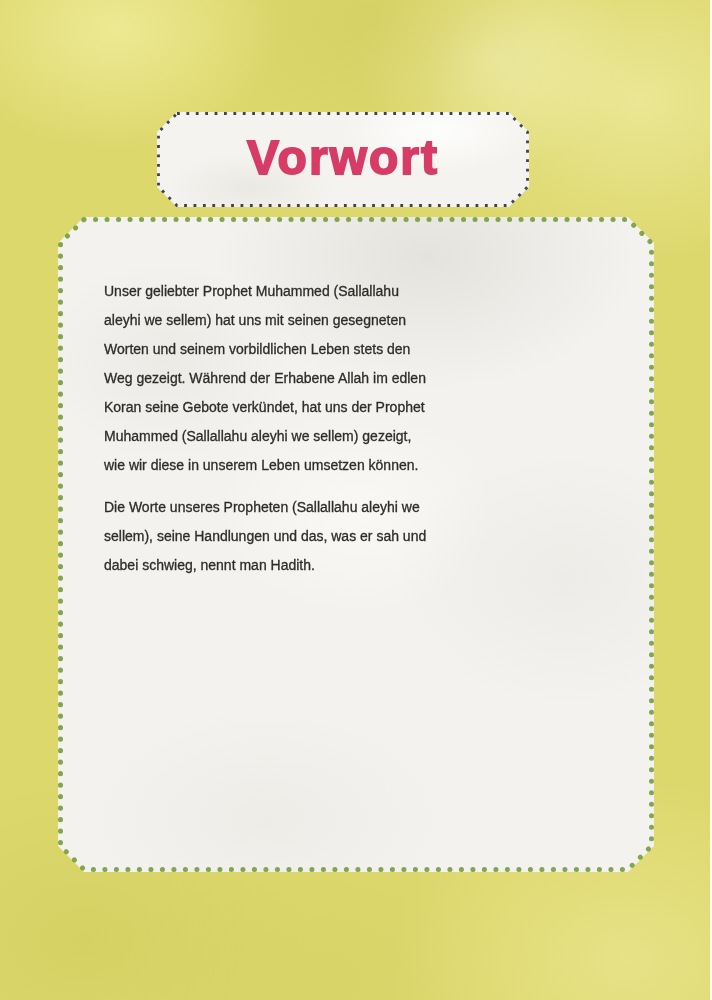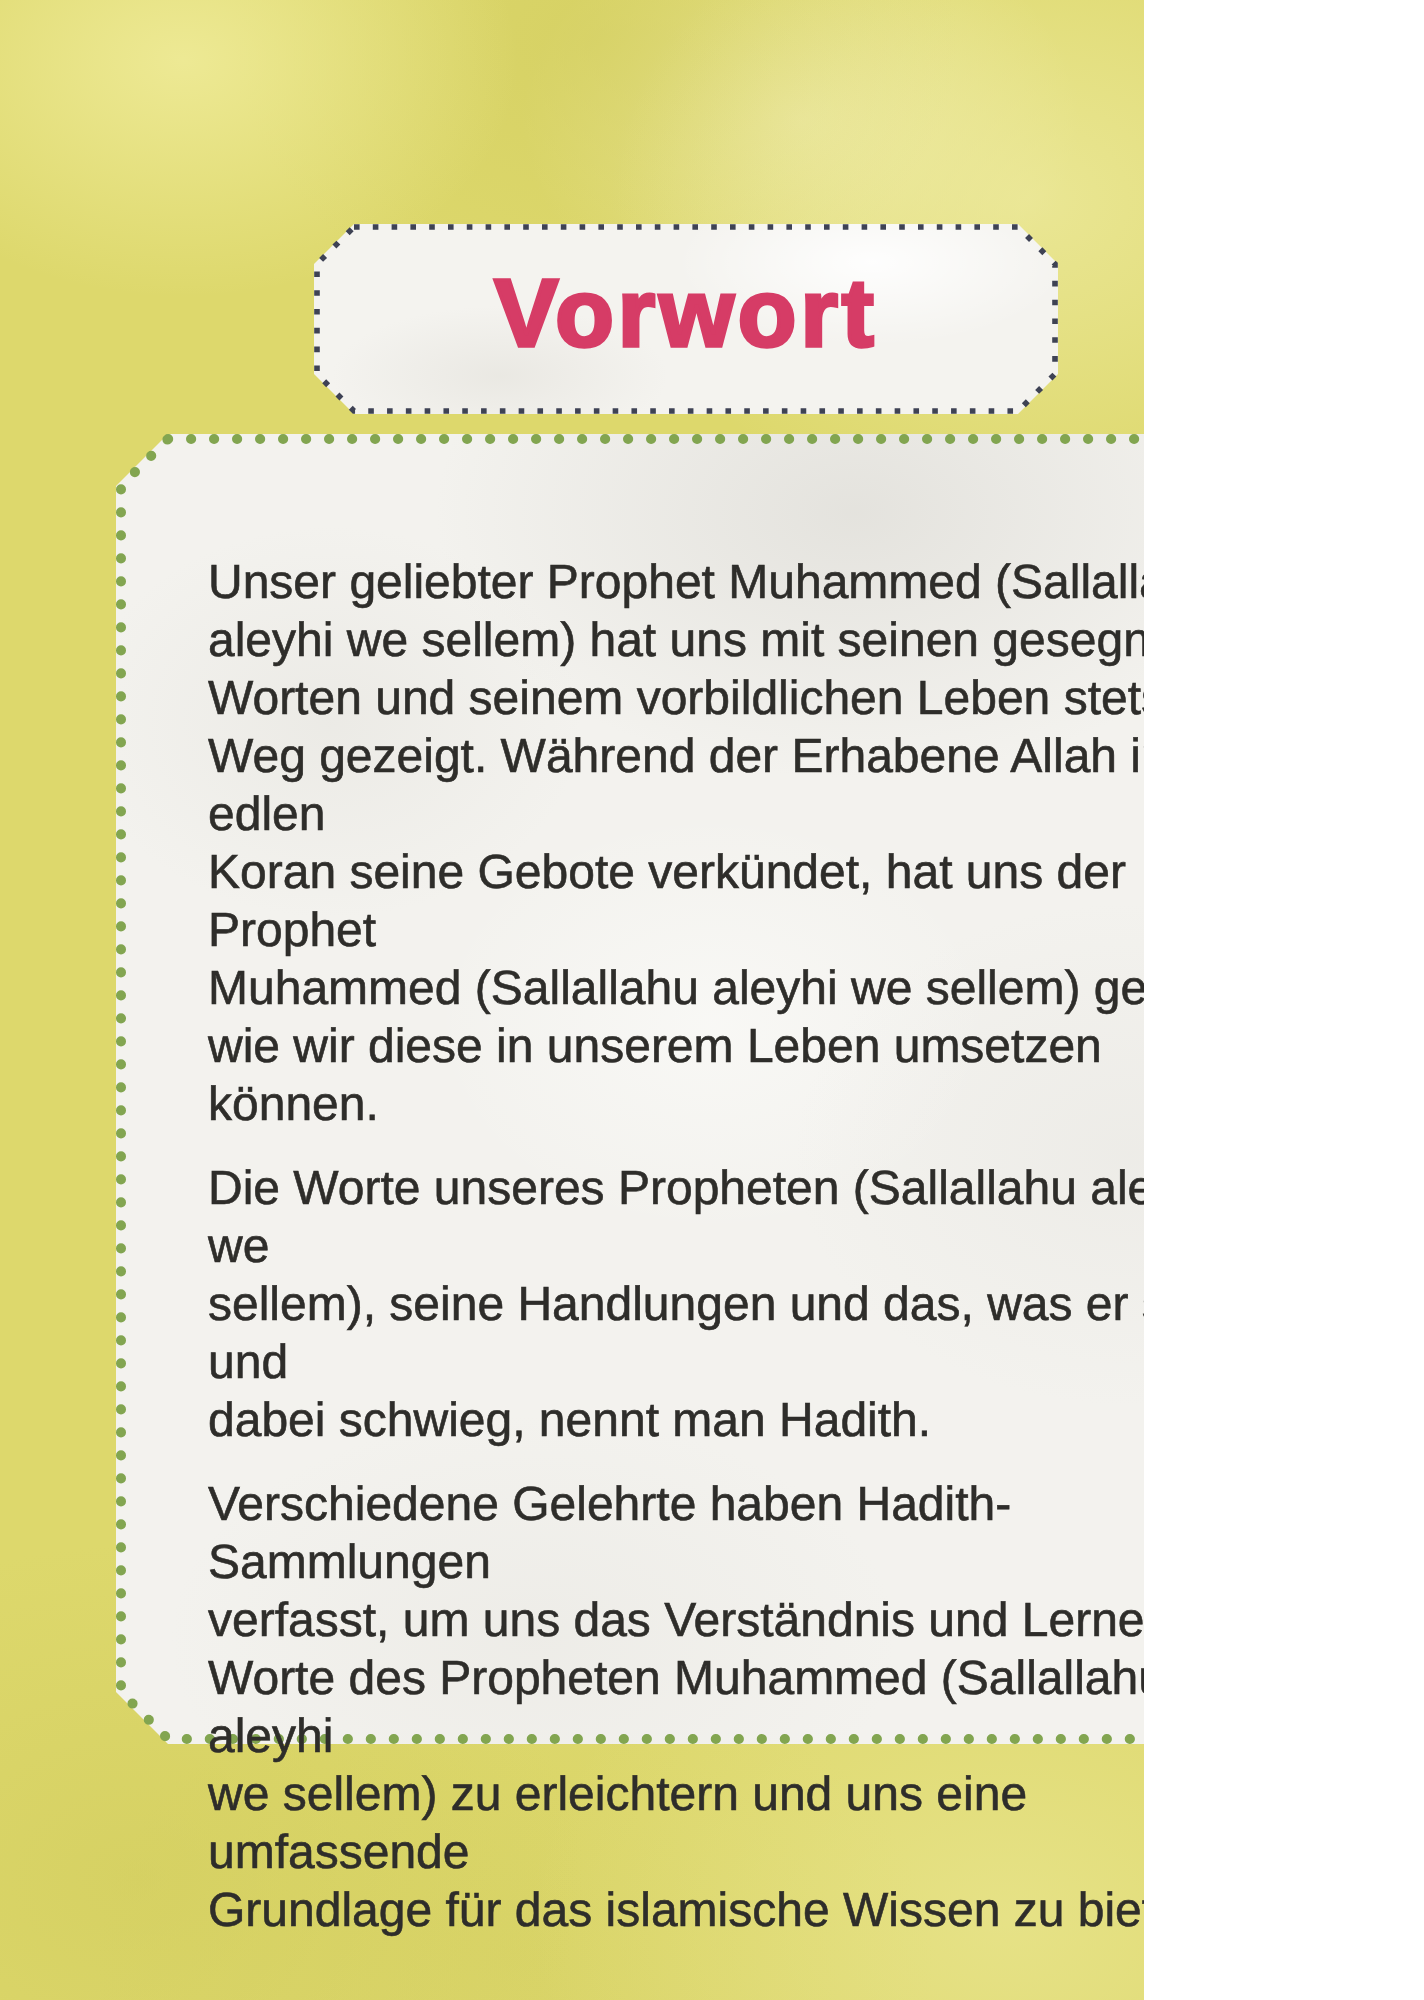--- a/index.html
+++ b/index.html
@@ -1,17 +1,17 @@
 <!DOCTYPE html>
 <html><head>
 <meta charset="utf-8">
 <style>
   html,body{margin:0;padding:0;}
   .page{
-    position:relative; width:572px; height:1000px; overflow:hidden;
+    position:relative; width:710px; height:1000px; overflow:hidden;
     background-color:#ddd86c;
     background-image:
       radial-gradient(ellipse 240px 170px at 16% 3%, rgba(240,236,155,.85), rgba(240,236,155,0) 70%),
       radial-gradient(ellipse 300px 230px at 90% 10%, rgba(241,238,170,.65), rgba(241,238,170,0) 70%),
       radial-gradient(ellipse 260px 200px at 52% 2%, rgba(209,204,94,.55), rgba(209,204,94,0) 70%),
       radial-gradient(ellipse 200px 150px at 70% 6%, rgba(247,244,200,.55), rgba(247,244,200,0) 70%),
       radial-gradient(ellipse 320px 240px at 12% 94%, rgba(207,202,90,.5), rgba(207,202,90,0) 70%),
       radial-gradient(ellipse 340px 260px at 88% 96%, rgba(236,232,152,.6), rgba(236,232,152,0) 70%),
       radial-gradient(ellipse 300px 220px at 45% 98%, rgba(212,207,98,.5), rgba(212,207,98,0) 70%);
     font-family:"Liberation Sans", sans-serif;
@@ -43,21 +43,21 @@
     background-image:
       radial-gradient(ellipse 300px 190px at 62% 6%, rgba(204,202,195,.38), rgba(204,202,195,0) 70%),
       radial-gradient(ellipse 180px 140px at 18% 22%, rgba(214,212,205,.25), rgba(214,212,205,0) 70%),
       radial-gradient(ellipse 240px 180px at 85% 55%, rgba(216,214,208,.22), rgba(216,214,208,0) 70%),
       radial-gradient(ellipse 260px 160px at 35% 92%, rgba(221,219,212,.25), rgba(221,219,212,0) 70%),
       radial-gradient(ellipse 200px 150px at 50% 45%, rgba(252,252,250,.6), rgba(252,252,250,0) 70%);
   }
   .content-box svg{ position:absolute; inset:0; display:block; }
   .content-text{
     position:absolute; left:46px; right:23px; top:60px;
-    color:#2e2d2a; font-size:24px; line-height:29px;
+    color:#2e2d2a; font-size:14px; line-height:29px;
   }
   .content-text p{
     margin:0 0 13px 0; white-space:pre-line;
     -webkit-text-stroke:0.3px #2e2d2a;
   }
 </style>
 </head>
 <body>
 
 <div class="page">
@@ -79,21 +79,16 @@
       <p>Unser geliebter Prophet Muhammed (Sallallahu
 aleyhi we sellem) hat uns mit seinen gesegneten
 Worten und seinem vorbildlichen Leben stets den
 Weg gezeigt. Während der Erhabene Allah im edlen
 Koran seine Gebote verkündet, hat uns der Prophet
 Muhammed (Sallallahu aleyhi we sellem) gezeigt,
 wie wir diese in unserem Leben umsetzen können.</p>
       <p>Die Worte unseres Propheten (Sallallahu aleyhi we
 sellem), seine Handlungen und das, was er sah und
 dabei schwieg, nennt man Hadith.</p>
-      <p>Verschiedene Gelehrte haben Hadith-Sammlungen
-verfasst, um uns das Verständnis und Lernen der
-Worte des Propheten Muhammed (Sallallahu aleyhi
-we sellem) zu erleichtern und uns eine umfassende
-Grundlage für das islamische Wissen zu bieten.</p>
     </div>
   </div>
 
 </div>
 
 </body></html>

